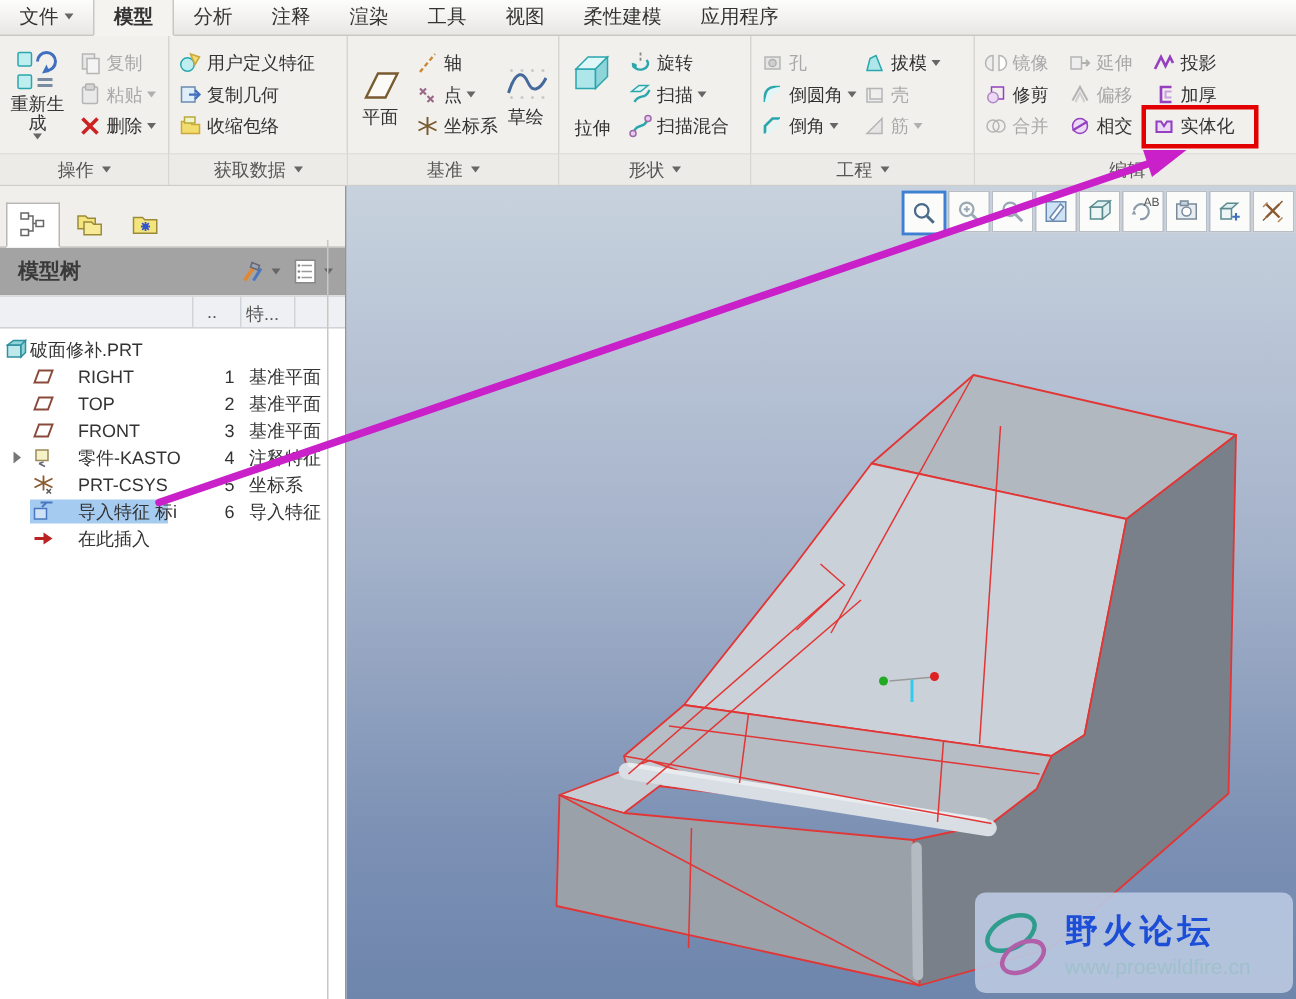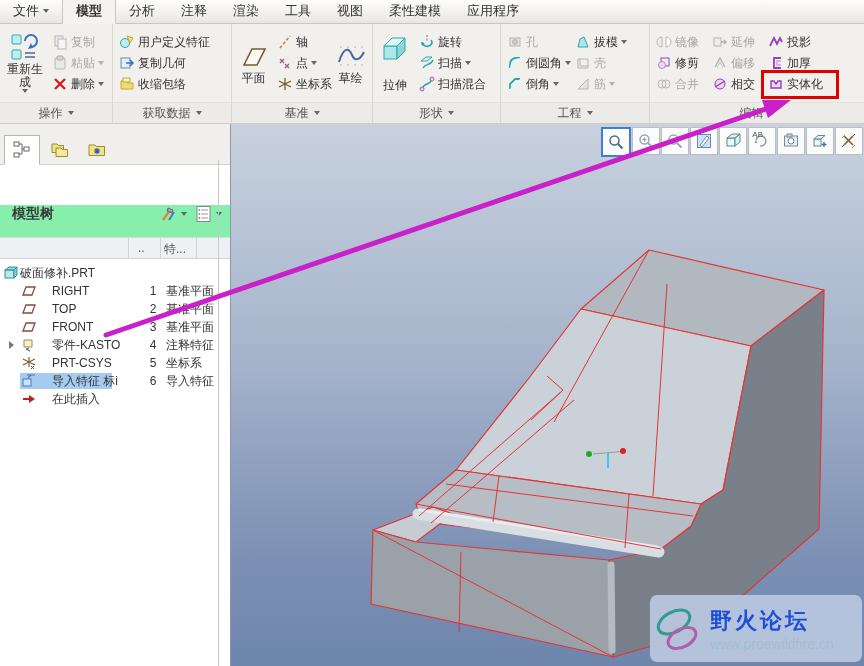--- a/index.html
+++ b/index.html
@@ -31,21 +31,21 @@
   .hl::after{content:"";position:absolute;top:-5px;bottom:-5px;left:-4px;right:-16px;
              border:3px solid #e20000;pointer-events:none;}
   
   .main{display:flex;height:544px;}
   .sidebar{width:230px;background:#fff;position:relative;flex:none;}
   .sidebar .gutter{position:absolute;top:36px;bottom:0;left:218px;width:1px;background:#c9c7c4;}
   .ptabs{height:36px;display:flex;align-items:flex-end;gap:3px;padding:4px 0 0 4px;
          background:#f1efec;border-bottom:1px solid #d4d2ce;}
   .ptab{width:34px;height:28px;display:flex;align-items:center;justify-content:center;}
   .ptab.active{background:#fff;border:1px solid #b9b7b3;border-bottom:1px solid #fff;margin-bottom:-1px;}
-  .thead{height:32px;display:flex;align-items:flex-start;padding:0 8px 0 12px;background:#86efac;margin-top:40px;}
+  .thead{height:32px;display:flex;align-items:center;padding:0 8px 0 12px;background:#a3a3a3;}
   .thead .ttl{font-size:14px;font-weight:bold;color:#3a3a3a;}
   .thead .sp{flex:1;}
   .thead .hbtn{display:flex;align-items:center;gap:3px;margin-left:8px;}
   .cols{height:20px;background:#eef0f3;border-top:1px solid #dadada;border-bottom:1px solid #cfd4da;
         position:relative;color:#555;}
   .cols .c1{position:absolute;left:138px;top:3px;}
   .cols .c2{position:absolute;left:164px;top:3px;}
   .cols .vline{position:absolute;top:0;bottom:0;width:1px;background:#cfd4da;}
   .tree{padding-top:5px;position:relative;}
   .trow{height:18px;position:relative;display:flex;align-items:center;}
@@ -58,21 +58,21 @@
   .trow .exp{position:absolute;left:8px;width:8px;height:8px;}
   .selbg{position:absolute;left:20px;width:92px;top:1px;bottom:1px;background:#a5cbf0;}
   .trow.sel .nm{z-index:1;}
   
   .viewport{flex:1;position:relative;border-left:1px solid #8e97a6;
             background:linear-gradient(#c8d2de 0%,#a4b2ca 45%,#7b90b4 80%,#6e85ac 100%);}
   .vtoolbar{position:absolute;top:3px;right:1px;display:flex;gap:1px;z-index:5;}
   .vbtn{width:26px;height:26px;background:#fbfbfa;border:1px solid #b9bec6;
         display:flex;align-items:center;justify-content:center;position:relative;}
   .vbtn.pressed{border:2px solid #3f7fd2;}
-  .vbtn .ab{position:absolute;font-size:8px;color:#555;right:12px;top:2px;font-weight:normal;}
+  .vbtn .ab{position:absolute;font-size:8px;color:#555;right:2px;top:2px;font-weight:normal;}
   .modelsvg{position:absolute;inset:0;}
   
   .watermark{position:absolute;right:2px;bottom:6px;width:212px;height:67px;
              background:rgba(185,199,224,0.93);border-radius:7px;display:flex;align-items:center;z-index:6;}
   .wm-txt{display:flex;flex-direction:column;margin-left:2px;}
   .wm-title{font-size:22px;font-weight:bold;color:#1d4ed8;letter-spacing:3px;line-height:30px;}
   .wm-url{font-size:14px;color:#9fc0cb;line-height:16px;}
   
   .overlay{position:absolute;left:0;top:0;width:864px;height:666px;pointer-events:none;z-index:40;}
 </style>

